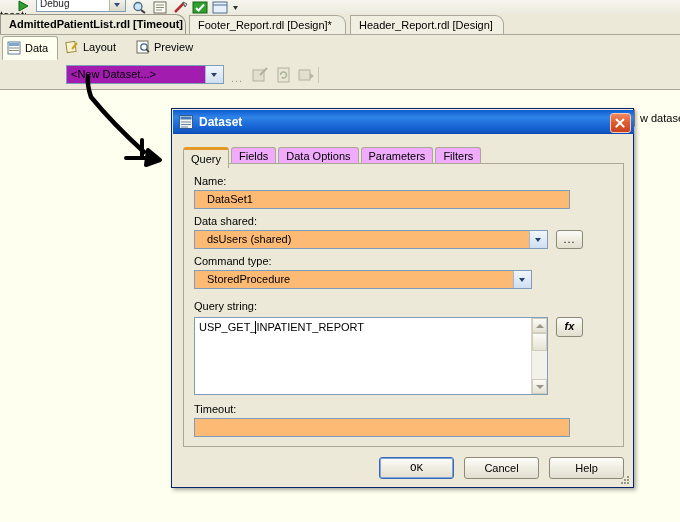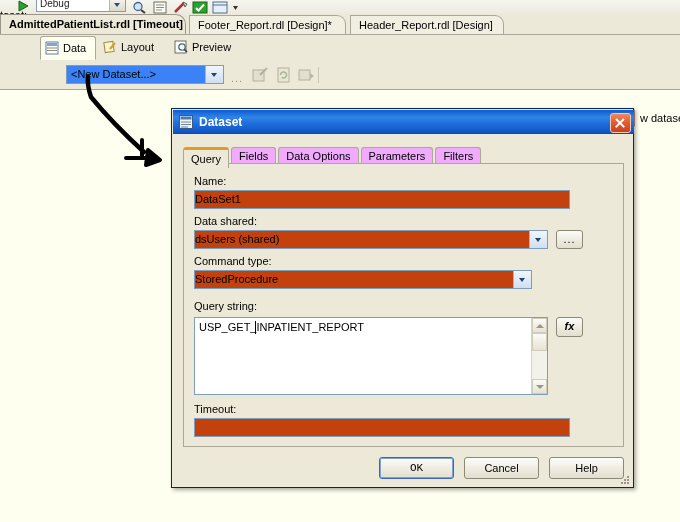--- a/index.html
+++ b/index.html
@@ -54,36 +54,36 @@
     border-radius:0 10px 0 0;border-color:#9a968a;z-index:3;
   }
   
   #viewTabs{
     position:absolute;left:0;top:35px;width:680px;height:24px;
     background:#ece9d8;border-bottom:1px solid #aca899;
   }
   .vtab{
     position:absolute;top:1px;height:23px;box-sizing:border-box;
     line-height:22px;font-size:11px;white-space:nowrap;
-    padding:0 9px 12px 22px;color:#000;margin-left:38px;
+    padding:0 9px 12px 22px;color:#000;
   }
   .vtab.active{
     background:#fffff0;border:1px solid #aca899;border-bottom:1px solid #fffff0;
     border-radius:3px 3px 0 0;height:24px;z-index:3;
   }
   .vtab .vico{position:absolute;left:4px;top:4px;width:14px;height:14px;}
   
   #datasetBar{
     position:absolute;left:0;top:59px;width:680px;height:30px;
     background:#ece9d8;border-bottom:1px solid #aca899;
   }
   #dsLabel{position:absolute;left:-6px;top:9px;font-size:11px;}
   #dsCombo{
     position:absolute;left:66px;top:65px;width:158px;height:19px;
-    background:#3b82f6;border:1px solid #7f9db9;box-sizing:border-box;
+    background:#a21caf;border:1px solid #7f9db9;box-sizing:border-box;
     font-size:11px;line-height:17px;padding-left:4px;
   }
   #dsCombo .arw{
     position:absolute;right:0;top:0;width:17px;height:17px;
     background:linear-gradient(to bottom,#f2f6fb 0%,#cfdff1 100%);
     border-left:1px solid #9db7d4;
   }
   #dsCombo .arw:after{
     content:"";position:absolute;left:5px;top:7px;
     border-left:3.5px solid transparent;border-right:3.5px solid transparent;
@@ -134,22 +134,22 @@
     background:#ece9d8;height:21px;line-height:19px;top:2px;
     border-top:3px solid #e59a28;border-left:1px solid #aca899;border-right:1px solid #aca899;
     z-index:4;
   }
   #tabPanel{
     position:absolute;left:11px;top:54px;width:441px;height:284px;
     background:#ece9d8;border:1px solid #aca899;box-sizing:border-box;
   }
   .fl{position:absolute;font-size:11px;color:#000;}
   .fld{
-    position:absolute;background:#c2410c;border:1px solid #7f9db9;box-sizing:border-box;
-    font-size:11px;line-height:17px;padding-left:0;color:#000;
+    position:absolute;background:#fdba74;border:1px solid #7f9db9;box-sizing:border-box;
+    font-size:11px;line-height:17px;padding-left:12px;color:#000;
   }
   .fld .arw{
     position:absolute;right:0;top:0;width:17px;height:100%;
     background:linear-gradient(to bottom,#f2f6fb 0%,#cfdff1 100%);
     border-left:1px solid #9db7d4;
   }
   .fld .arw:after{
     content:"";position:absolute;left:5px;top:7px;
     border-left:3.5px solid transparent;border-right:3.5px solid transparent;
     border-top:4px solid #21436e;

